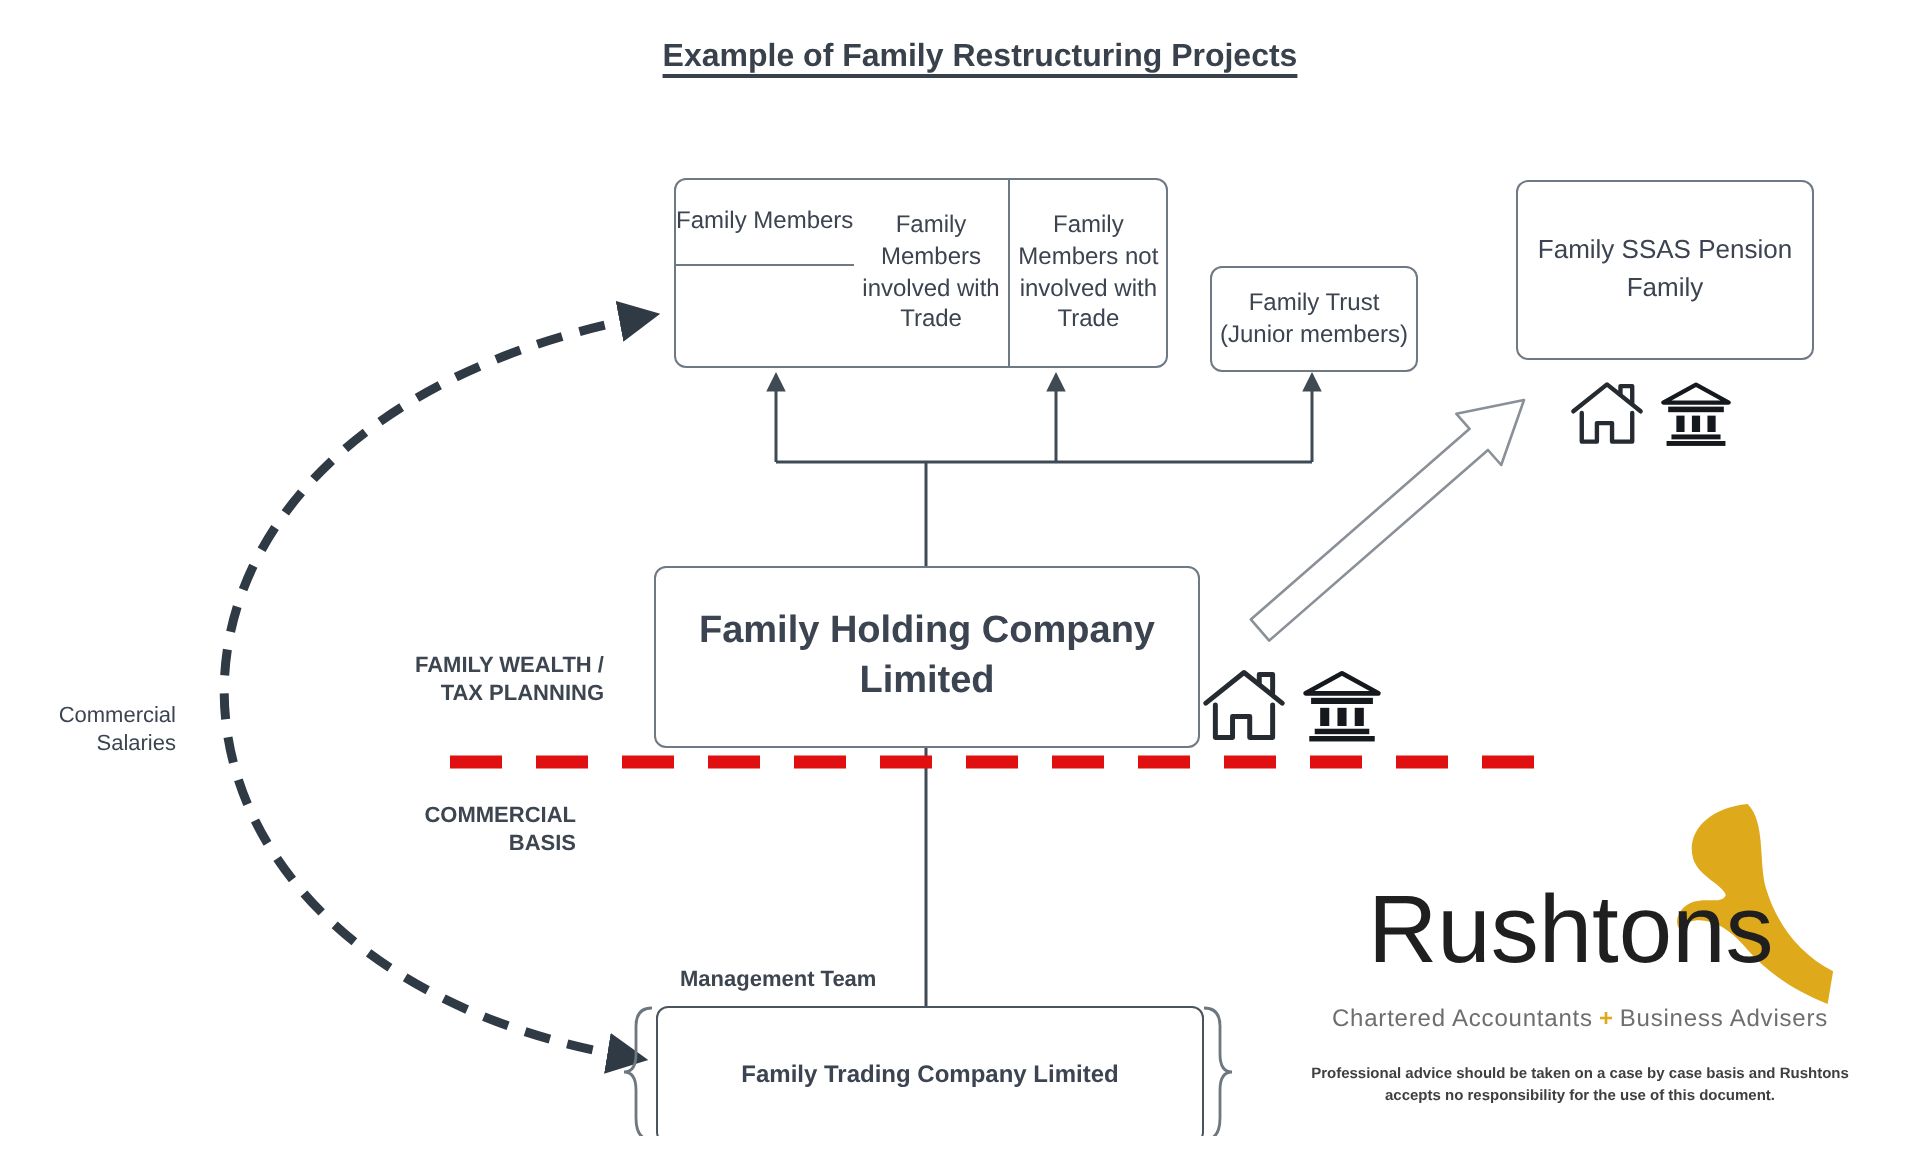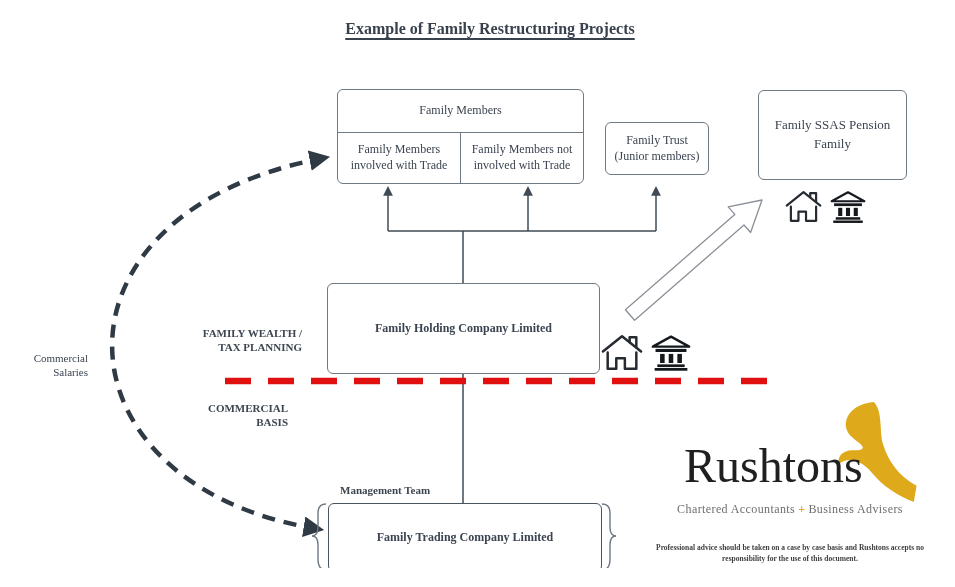--- a/index.html
+++ b/index.html
@@ -1,37 +1,37 @@
 <!DOCTYPE html>
 <html style="--ink: #3b4450; --accent-red: #e01010; --brand-gold: #dfa91c; --connector: #3f4a55;"><head>
 <meta charset="utf-8">
 <style>
   html,body{margin:0;padding:0;background:#fff;}
   .stage{position:relative;width:955px;height:568px;background:#fff;overflow:hidden;
-         font-family:Liberation Serif, serif;color:var(--ink,#3b4450);}
+         font-family:Liberation Sans, sans-serif;color:var(--ink,#3b4450);}
   .layer{position:absolute;left:0;top:0;width:955px;height:587px;}
   svg.layer{pointer-events:none;}
 
   .page-title{position:absolute;left:280px;top:20px;width:420px;text-align:center;
     font-size:16px;font-weight:bold;color:#39424c;
     text-decoration:underline;text-decoration-thickness:2px;text-underline-offset:4px;}
 
   .box{position:absolute;background:#fff;border:1px solid #6f7983;border-radius:6px;
        display:flex;align-items:center;justify-content:center;text-align:center;
        font-size:12px;line-height:1.3;z-index:2;}
-  .fm-outer{left:337px;top:89px;width:245px;height:93px;flex-direction:column;
+  .fm-outer{left:337px;top:89px;width:245px;height:93px;flex-direction:row;
             align-items:stretch;justify-content:flex-start;padding:0;}
   .fm-header{height:42px;display:flex;align-items:center;justify-content:center;
              border-bottom:1px solid #6f7983;}
   .fm-row{flex:1;display:flex;}
   .fm-cell{flex:1;display:flex;align-items:center;justify-content:center;padding:2px;}
   .fm-cell.first{border-right:1px solid #6f7983;}
-  .trust-box{left:605px;top:122px;width:102px;height:51px;}
+  .trust-box{left:605px;top:133px;width:102px;height:51px;}
   .ssas-box{left:758px;top:90px;width:147px;height:88px;font-size:13px;line-height:1.45;align-items:center;}
-  .holding-box{left:327px;top:283px;width:271px;height:89px;font-size:12px;font-weight:bold;}
+  .holding-box{left:327px;top:283px;width:271px;height:89px;font-size:19px;font-weight:bold;}
   .trading-box{left:328px;top:503px;width:272px;height:67px;font-size:12px;font-weight:bold;
                border-color:#4a545e;}
 
   .float-label{position:absolute;z-index:2;font-size:11px;line-height:14px;text-align:right;}
   .bold-label{font-weight:bold;color:#3d4650;}
   .lbl-wealth{left:170px;top:326px;width:132px;}
   .lbl-basis{left:170px;top:401px;width:118px;}
   .lbl-salaries{left:8px;top:351px;width:80px;color:#3b4450;}
   .lbl-mgmt{left:340px;top:483px;width:140px;text-align:left;}
 
@@ -40,21 +40,21 @@
   .icons-ssas{left:785px;top:189px;}
 
   .logo{position:absolute;left:640px;top:400px;width:300px;z-index:2;}
   .logo-row{position:relative;height:100px;}
   .logo-brand{position:absolute;left:44px;top:38px;font-size:48px;font-weight:300;
               color:#1f1f1f;letter-spacing:0px;}
   .logo-swoosh{position:absolute;left:186px;top:2px;}
   .logo-tagline{margin-top:2px;text-align:center;font-size:12px;color:#6e6e6e;
                 letter-spacing:0.4px;white-space:nowrap;}
   .logo-plus{color:var(--brand-gold,#dfa91c);font-weight:bold;margin:0 3px;}
-  .logo-disclaimer{margin:26px auto 0;width:292px;font-size:7.5px;font-weight:600;
+  .logo-disclaimer{margin:16px auto 0;width:292px;font-size:7.5px;font-weight:600;
                    color:#3f3f3f;text-align:center;line-height:1.45;}
 </style>
 </head>
 <body>
 
 <div class="stage">
 
   <svg class="layer" viewBox="0 0 955 587">
     <defs>
       <marker id="arr" viewBox="0 0 10 10" refX="8" refY="5" markerWidth="6.5" markerHeight="6.5" orient="auto-start-reverse">

